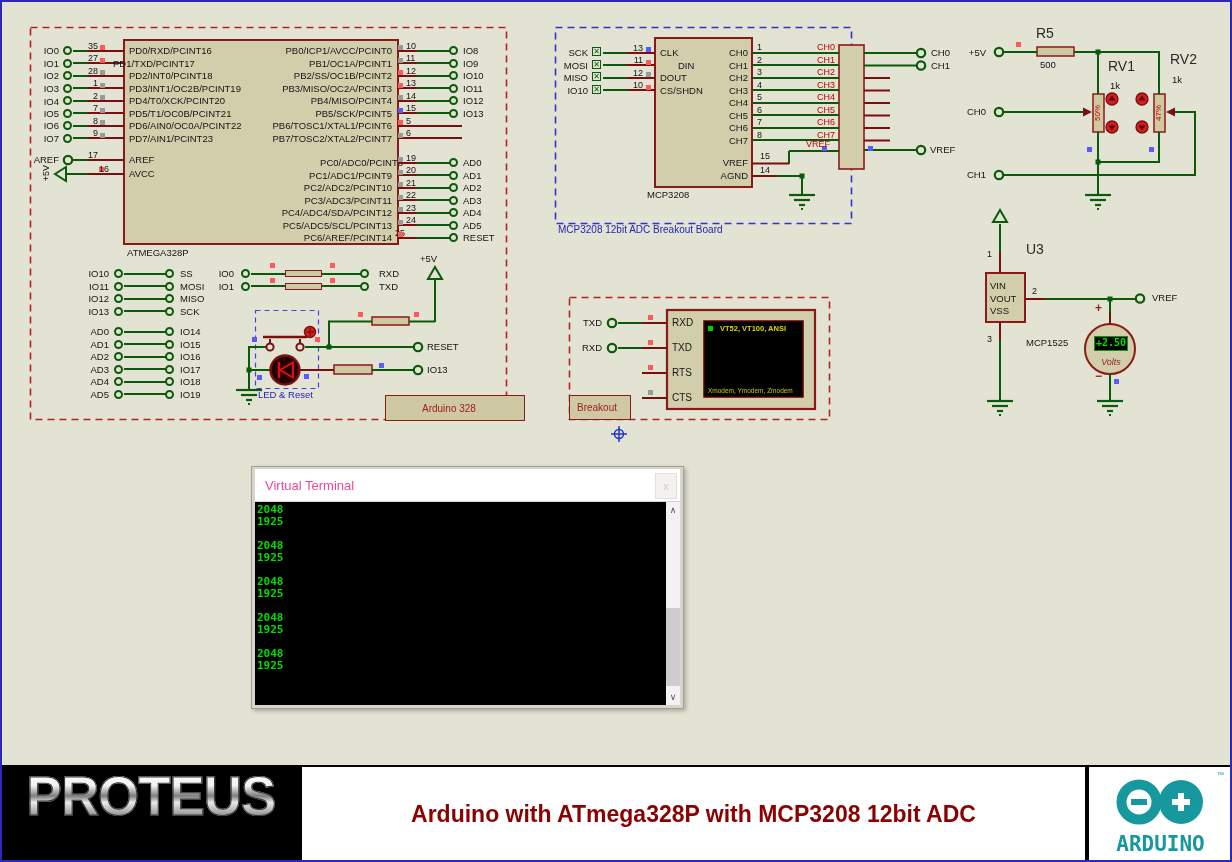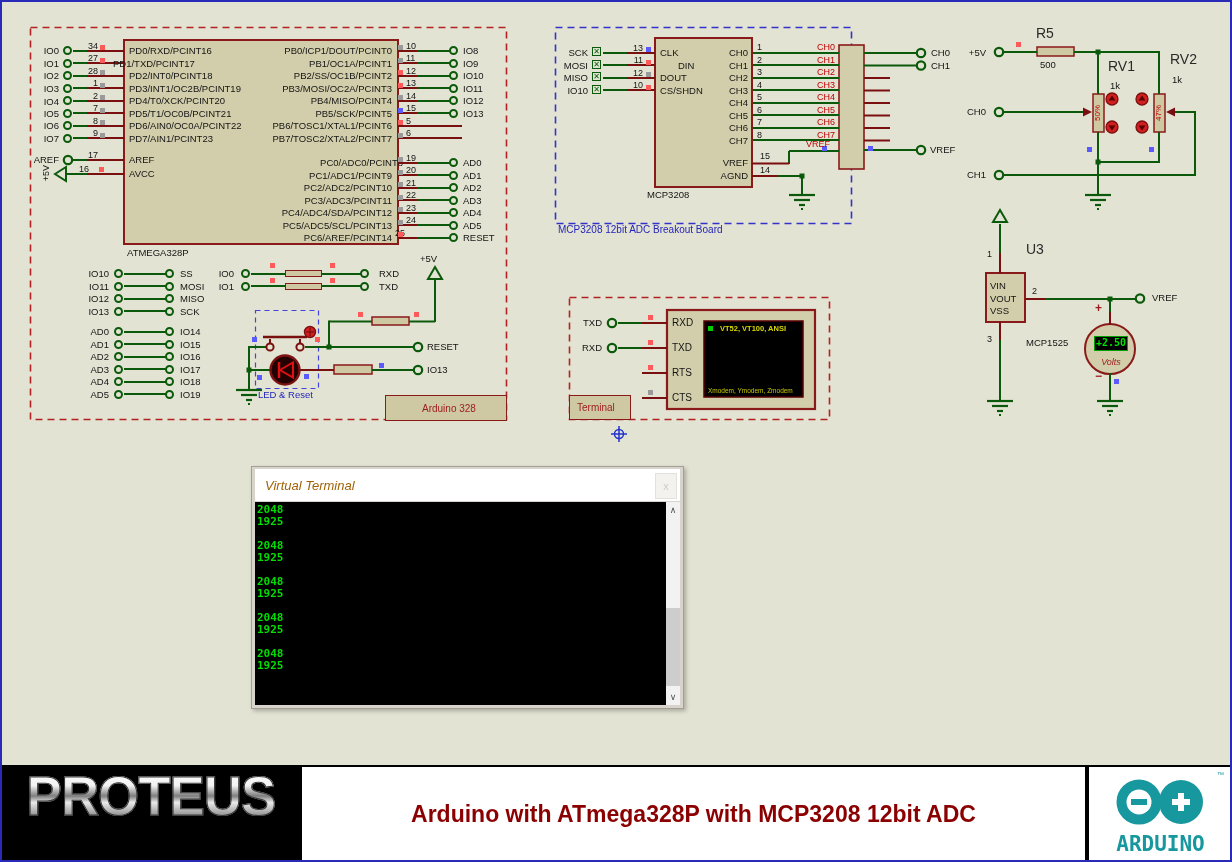--- a/index.html
+++ b/index.html
@@ -27,21 +27,21 @@
   .indabs{position:absolute;width:5px;height:5px;}
   .indabs.red{background:#ff5a5a;}
   .indabs.blue{background:#5a5aff;}
   .resd{background:#cec9a3;border:1.5px solid #8a1a1a;box-sizing:border-box;}
   .xt{width:7px;height:7px;border:1.8px solid #0b5a0b;font:bold 8px "DejaVu Sans",sans-serif;color:#0b5a0b;line-height:7px;text-align:center;}
   .vlab{transform:rotate(-90deg);transform-origin:center;}
   .tanbox{position:absolute;background:#cec9a3;border:1.6px solid #8a1a1a;box-sizing:border-box;}
   
   #vterm{position:absolute;left:249px;top:464px;width:431px;height:241px;background:#d8d4cc;border:1px solid #a39f97;box-shadow:2px 2px 4px rgba(0,0,0,.25);}
   .vt-titlebar{position:absolute;left:3px;top:2px;right:3px;height:32px;background:#ffffff;}
-  .vt-title{position:absolute;left:10px;top:9px;font-size:13px;color:#a16207;font-style:italic;}
+  .vt-title{position:absolute;left:10px;top:9px;font-size:13px;color:#ec4899;}
   .vt-close{position:absolute;right:3px;top:4px;width:20px;height:24px;background:#f4f2ef;border:1px solid #e3e1de;color:#cccccc;font-size:11px;text-align:center;line-height:24px;}
   .vt-black{position:absolute;left:3px;top:35px;width:411px;height:203px;background:#000;overflow:hidden;}
   .vt-line{position:relative;font:bold 11px "DejaVu Sans Mono",monospace;color:#00dd00;padding-left:2px;}
   .vt-scroll{position:absolute;right:3px;top:35px;width:14px;height:203px;background:#f2f2f2;}
   .vt-sbtn{position:absolute;left:0;width:14px;height:16px;color:#505050;font-size:9px;text-align:center;line-height:16px;}
   .vt-thumb{position:absolute;left:0;top:106px;width:14px;height:78px;background:#cdcdcd;}
   
   #footer{position:absolute;left:0;top:763px;width:1232px;height:99px;}
   .f-proteus{position:absolute;left:0;top:0;width:298px;height:99px;background:#000;overflow:hidden;text-align:center;}
   .f-plogo{margin-top:2px;font:bold 50px "Liberation Sans",sans-serif;letter-spacing:-1px;transform:scale(1.06,1.12);background:linear-gradient(180deg,#ffffff 6%,#f2f2f2 34%,#7e7e7e 50%,#e9e9e9 60%,#4f4f4f 96%);-webkit-background-clip:text;background-clip:text;color:transparent;-webkit-text-stroke:1px #3a3a3a;}
@@ -275,21 +275,21 @@
 <span class="indabs blue" style="left:1112px;top:377px"></span>
 <span class="indabs red" style="left:97px;top:165px"></span>
 
 <div class="grp" style="left:35px;top:42.75px">
 
 <div class="row">
     <span class="lbl rt" style="left:0;top:1.5px;width:22px">IO0</span>
     <span class="tc" style="left:26px;top:1.5px"></span>
     <span class="wire" style="left:36px;top:5.2px;width:14px"></span>
     <span class="wire wireR" style="left:50px;top:5.2px;width:37px"></span>
-    <span class="lbl num rt" style="left:28px;top:-4px;width:33px">34</span>
+    <span class="lbl num rt" style="left:28px;top:-4px;width:33px">35</span>
     <span class="ind red" style="left:63px;top:0.5px"></span>
     <span class="lbl" style="left:92px;top:1.5px">PD0/RXD/PCINT16</span>
   </div>
       <div class="row">
     <span class="lbl rt" style="left:0;top:1.5px;width:22px">IO1</span>
     <span class="tc" style="left:26px;top:1.5px"></span>
     <span class="wire" style="left:36px;top:5.2px;width:14px"></span>
     <span class="wire wireR" style="left:50px;top:5.2px;width:37px"></span>
     <span class="lbl num rt" style="left:28px;top:-4px;width:33px">27</span>
     <span class="ind red" style="left:63px;top:0.5px"></span>
@@ -347,21 +347,21 @@
     <span class="wire wireR" style="left:50px;top:5.2px;width:37px"></span>
     <span class="lbl num rt" style="left:28px;top:-4px;width:33px">9</span>
     <span class="ind gray" style="left:63px;top:0.5px"></span>
     <span class="lbl" style="left:92px;top:1.5px">PD7/AIN1/PCINT23</span>
   </div>
     </div>
 
 <div class="grp" style="left:230px;top:42.75px">
 
 <div class="row">
-    <span class="lbl rt" style="left:0;top:1.5px;width:160px">PB0/ICP1/DOUT/PCINT0</span>
+    <span class="lbl rt" style="left:0;top:1.5px;width:160px">PB0/ICP1/AVCC/PCINT0</span>
     <span class="wire wireR" style="left:166px;top:5.2px;width:19px"></span>
 
     <span class="wire" style="left:185px;top:5.2px;width:33px"></span>
     <span class="tc" style="left:217px;top:1.5px"></span>
     <span class="lbl" style="left:231px;top:1.5px">IO8</span>
     <span class="lbl num" style="left:174px;top:-4px">10</span>
     <span class="ind gray" style="left:166px;top:0.5px"></span>
   </div>
       <div class="row">
     <span class="lbl rt" style="left:0;top:1.5px;width:160px">PB1/OC1A/PCINT1</span>
@@ -377,21 +377,21 @@
     <span class="lbl rt" style="left:0;top:1.5px;width:160px">PB2/SS/OC1B/PCINT2</span>
     <span class="wire wireR" style="left:166px;top:5.2px;width:19px"></span>
 
     <span class="wire" style="left:185px;top:5.2px;width:33px"></span>
     <span class="tc" style="left:217px;top:1.5px"></span>
     <span class="lbl" style="left:231px;top:1.5px">IO10</span>
     <span class="lbl num" style="left:174px;top:-4px">12</span>
     <span class="ind red" style="left:166px;top:0.5px"></span>
   </div>
       <div class="row">
-    <span class="lbl rt" style="left:0;top:1.5px;width:160px">PB3/MOSI/OC2A/PCINT3</span>
+    <span class="lbl rt" style="left:0;top:1.5px;width:160px">PB3/MISO/OC2A/PCINT3</span>
     <span class="wire wireR" style="left:166px;top:5.2px;width:19px"></span>
 
     <span class="wire" style="left:185px;top:5.2px;width:33px"></span>
     <span class="tc" style="left:217px;top:1.5px"></span>
     <span class="lbl" style="left:231px;top:1.5px">IO11</span>
     <span class="lbl num" style="left:174px;top:-4px">13</span>
     <span class="ind red" style="left:166px;top:0.5px"></span>
   </div>
       <div class="row">
     <span class="lbl rt" style="left:0;top:1.5px;width:160px">PB4/MISO/PCINT4</span>
@@ -496,21 +496,21 @@
     <span class="tc" style="left:217px;top:1.5px"></span>
     <span class="lbl" style="left:231px;top:1.5px">RESET</span>
     <span class="lbl num" style="left:163px;top:-4px">25</span>
     <span class="ind red" style="left:166px;top:0.5px"></span>
   </div>
     </div>
 
 <span class="lbl rt" style="left:10px;top:153px;width:47px">AREF</span>
 <span class="lbl num rt" style="left:63px;top:148px;width:33px">17</span>
 <span class="lbl" style="left:127px;top:153px">AREF</span>
-<span class="lbl num rt" style="left:63px;top:162px;width:24px">16</span>
+<span class="lbl num rt" style="left:63px;top:162px;width:44px">16</span>
 <span class="lbl" style="left:127px;top:167px">AVCC</span>
 <span class="lbl vlab" style="left:32px;top:166px;width:24px;text-align:center;font-size:9px">+5V</span>
 <span class="lbl" style="left:125px;top:246px">ATMEGA328P</span>
 
 <div class="grp" style="left:60px;top:265.75px">
 
 <div class="row">
     <span class="lbl rt" style="left:0;top:1.5px;width:47px">IO10</span>
     <span class="tc" style="left:52px;top:1.5px"></span>
     <span class="wire" style="left:62px;top:5.2px;width:42px"></span>
@@ -605,21 +605,21 @@
     <span class="wire" style="left:125px;top:5.2px;width:39px"></span>
     <span class="tc" style="left:163px;top:1.5px"></span>
     <span class="lbl" style="left:182px;top:1.5px">TXD</span>
   </div>
     </div>
 
 <span class="lbl" style="left:418px;top:252px">+5V</span>
 <span class="lbl" style="left:425px;top:340px">RESET</span>
 <span class="lbl" style="left:425px;top:363px">IO13</span>
 <span class="lbl blue" style="left:256px;top:388px">LED &amp; Reset</span>
-<div class="tanbox" style="left:383px;top:393px;width:122px;height:26px">
+<div class="tanbox" style="left:383px;top:393px;width:140px;height:26px">
   <span class="lbl maroon" style="position:absolute;left:36px;top:8px;font-size:10px">Arduino 328</span>
 </div>
 
 <div class="grp" style="left:560px;top:44.75px">
 
 <div class="row">
     <span class="lbl rt" style="left:0;top:1.5px;width:26px">SCK</span>
     <span class="xt" style="left:30px;top:0.5px">✕</span>
     <span class="wire" style="left:41px;top:5.2px;width:24px"></span>
     <span class="wire wireR" style="left:65px;top:5.2px;width:28px"></span>
@@ -767,21 +767,21 @@
       <div class="row">
     <span class="ind gray" style="left:6px;top:4px"></span>
     <span class="wire wireR" style="left:0;top:11.5px;width:25px"></span>
     <span class="lbl" style="left:30px;top:7px;font-size:10px">CTS</span>
   </div>
     </div>
 <span style="position:absolute;left:706px;top:324px;width:5px;height:5px;background:#00cc00"></span>
 <span class="scr-top" style="left:718px;top:322px">VT52, VT100, ANSI</span>
 <span class="scr-bot" style="left:706px;top:385px">Xmodem, Ymodem, Zmodem</span>
 <div class="tanbox" style="left:567px;top:393px;width:62px;height:25px">
-  <span class="lbl maroon" style="position:absolute;left:7px;top:7px;font-size:10px">Terminal</span>
+  <span class="lbl maroon" style="position:absolute;left:7px;top:7px;font-size:10px">Breakout</span>
 </div>
 
 <div id="vterm">
   <div class="vt-titlebar">
     <span class="vt-title">Virtual Terminal</span>
     <span class="vt-close">x</span>
   </div>
   <div class="vt-black">
     <div class="grp h12" style="left:0;top:1px;position:relative">
 

